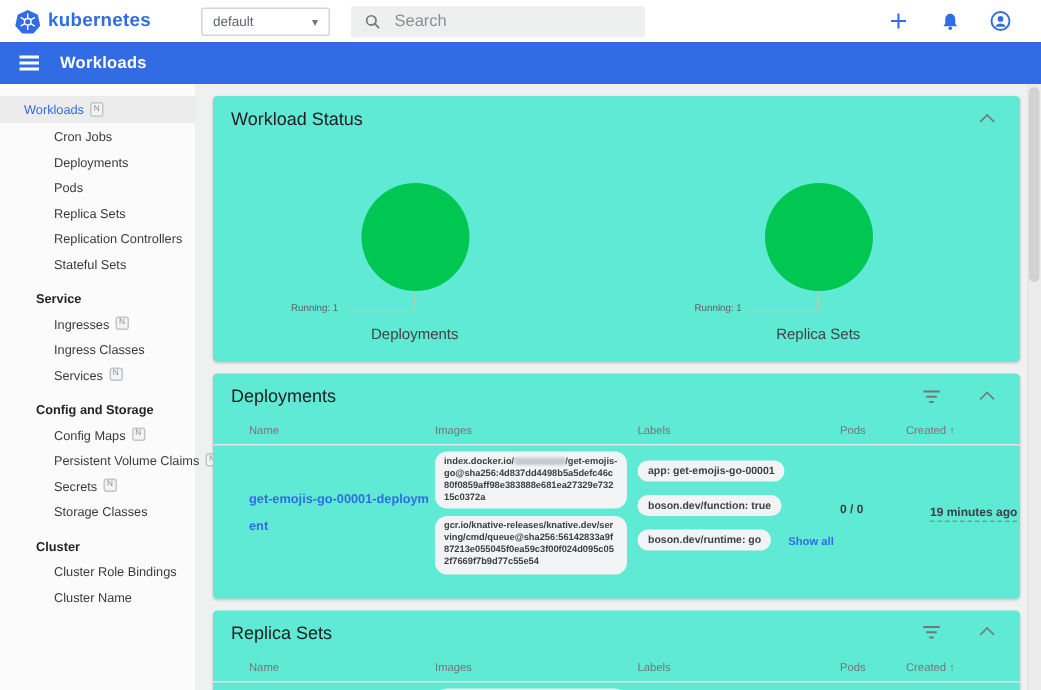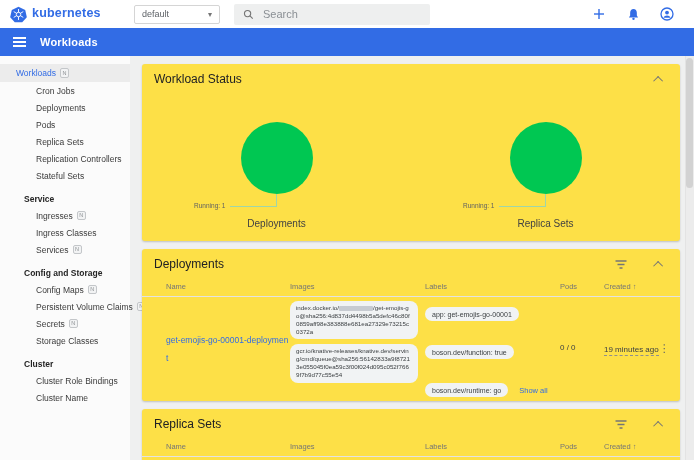--- a/index.html
+++ b/index.html
@@ -37,21 +37,21 @@
   .side-header { height:17px; display:flex; align-items:center; padding-left:24px; margin-top:6px;
                  font-size:8.5px; font-weight:bold; color:#252525; }
   .n-badge { font-size:5.5px; color:#8d9194; border:1px solid #c3c6c9; border-radius:2px;
              padding:0.5px 1.5px; line-height:1.2; background:#f2f3f4; }
 
   .main { flex:1; padding:8px 14px 0 12px; position:relative; overflow:hidden; }
   .scroll-track { position:absolute; right:0; top:0; width:9px; height:404px; background:#ececec; border-left:1px solid #e3e3e3; }
   .scroll-thumb { position:absolute; right:1px; top:2px; width:7px; height:130px; background:#d2d2d2; border-radius:4px; }
 
   
-  .card { background:#fde047; border-radius:3px; box-shadow:0 1px 2px rgba(0,0,0,0.2); margin-bottom:8px; overflow:hidden; }
+  .card { background:#5eead4; border-radius:3px; box-shadow:0 1px 2px rgba(0,0,0,0.2); margin-bottom:8px; overflow:hidden; }
   .card-head { display:flex; align-items:center; padding:8px 12px 6px; }
   .card-title { font-size:12px; color:#202124; }
   .card-head-icons { margin-left:auto; display:flex; gap:24px; align-items:center; padding-right:2px; }
   .icon-btn { cursor:pointer; display:flex; align-items:center; justify-content:center; width:14px; height:12px; }
   .chev-up { width:7px; height:7px; border-left:1.5px solid #757575; border-top:1.5px solid #757575;
              transform:rotate(45deg) translateY(2px); }
 
   
   .charts-row { display:flex; padding-bottom:12px; }
   .chart { flex:1; display:flex; flex-direction:column; align-items:center; }
@@ -60,35 +60,35 @@
          border-radius:50%; }
   .connector { position:absolute; right:50%; top:102px; width:47px; height:13px;
                border-right:1px solid #9fd6a9; border-bottom:1px solid #9fd6a9; }
   .pie-annot { position:absolute; right:calc(50% + 51px); top:110px; font-size:6.5px; color:#616161; white-space:nowrap; }
   .chart-title { font-size:10px; color:#424242; margin-top:6px; }
 
   
   .tbl-head, .tbl-row { display:grid; grid-template-columns:14px 124px 135px 135px 44px 1fr 14px; padding:0 10px; }
   .tbl-head { height:20px; align-items:center; border-bottom:1px solid #e3e3e3; }
   .th { font-size:7.5px; color:#757575; white-space:nowrap; }
-  .tbl-row { align-items:center; padding-top:0; padding-bottom:4px; }
+  .tbl-row { align-items:center; padding-top:0; padding-bottom:16px;font-weight:bold; }
   .dot { width:7px; height:7px; border-radius:50%; }
   .name-link { font-size:8.5px; color:#326ce5; text-decoration:none; cursor:pointer; word-break:break-all; padding-right:8px; }
   .cell-top { align-self:start; }
   .imgs-wrap { padding-top:4px; display:flex; flex-direction:column; gap:5px; }
   .img-chip { background:#f1f3f4; border-radius:8px; padding:3px 6px; font-size:6.2px; line-height:1.3;
               color:#3c4043; word-break:break-all; width:128px; }
   .redact { display:inline-block; width:34px; height:5px; background:#c7cbd1; border-radius:1px;
             filter:blur(0.7px); vertical-align:middle; }
-  .labels-wrap { padding-top:10px; display:flex; flex-direction:column; align-items:flex-start; gap:24px; }
+  .labels-wrap { padding-top:10px; display:flex; flex-direction:column; align-items:flex-start; gap:9px; }
   .lbl-chip { background:#f1f3f4; border-radius:9px; padding:3.5px 7px; font-size:7px; color:#3c4043; white-space:nowrap; }
   .lbl-line { display:flex; align-items:center; gap:11px; }
   .show-all { font-size:7.5px; color:#326ce5; cursor:pointer; white-space:nowrap; }
   .pods-cell { font-size:8px; color:#3c4043; }
-  .created-cell span { font-size:8px; color:#3c4043; border-bottom:1px dashed #8f8f8f; padding-bottom:1px; cursor:pointer; white-space:nowrap; }
+  .created-cell span { font-size:8px; color:#3c4043; border-bottom:1px dashed #8f8f8f; padding-bottom:1px; cursor:pointer; white-space:nowrap;margin-left:16px; }
   .kebab { color:#5f6368; font-size:11px; cursor:pointer; line-height:1; }
 
   
   .row-top { align-items:start; }
   .row-top .dot-cell { padding-top:22px; }
   .row-top .name-cell { padding-top:20px; }
   .row-top .labels-wrap { padding-top:6px; }
   .row-top .pods-cell, .row-top .created-cell, .row-top .kebab-cell { padding-top:22px; }
 </style>
 </head>

